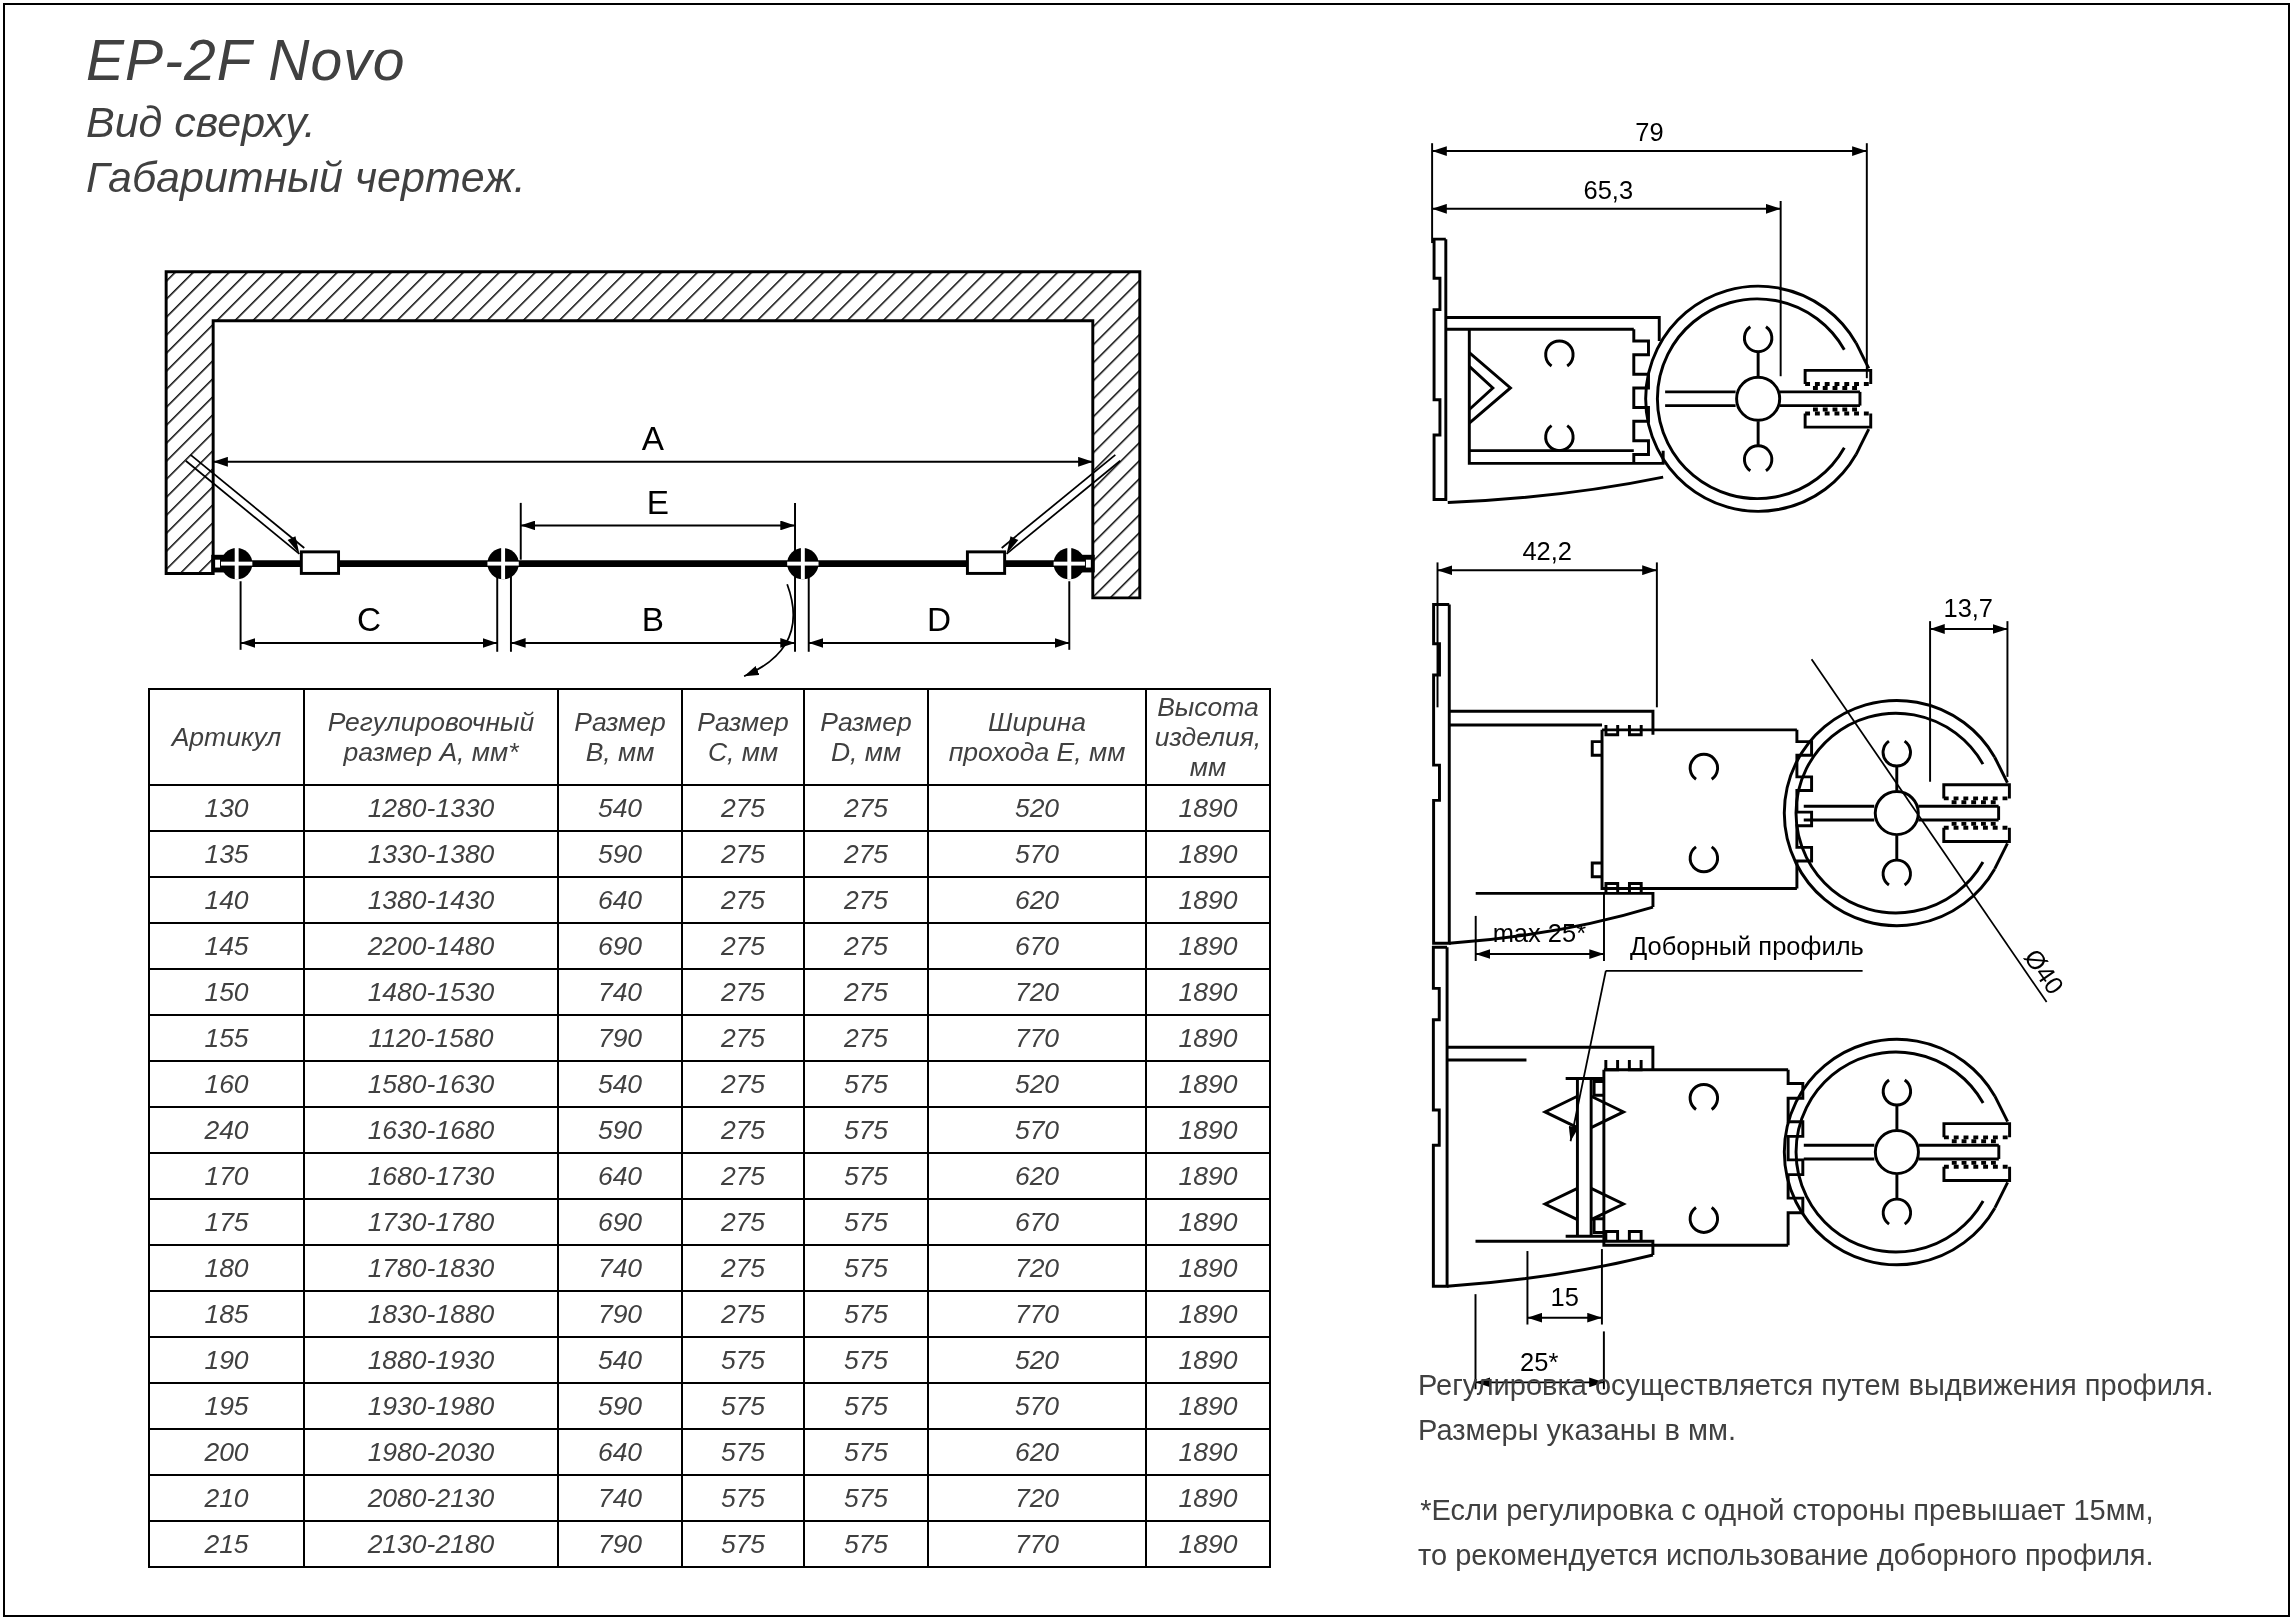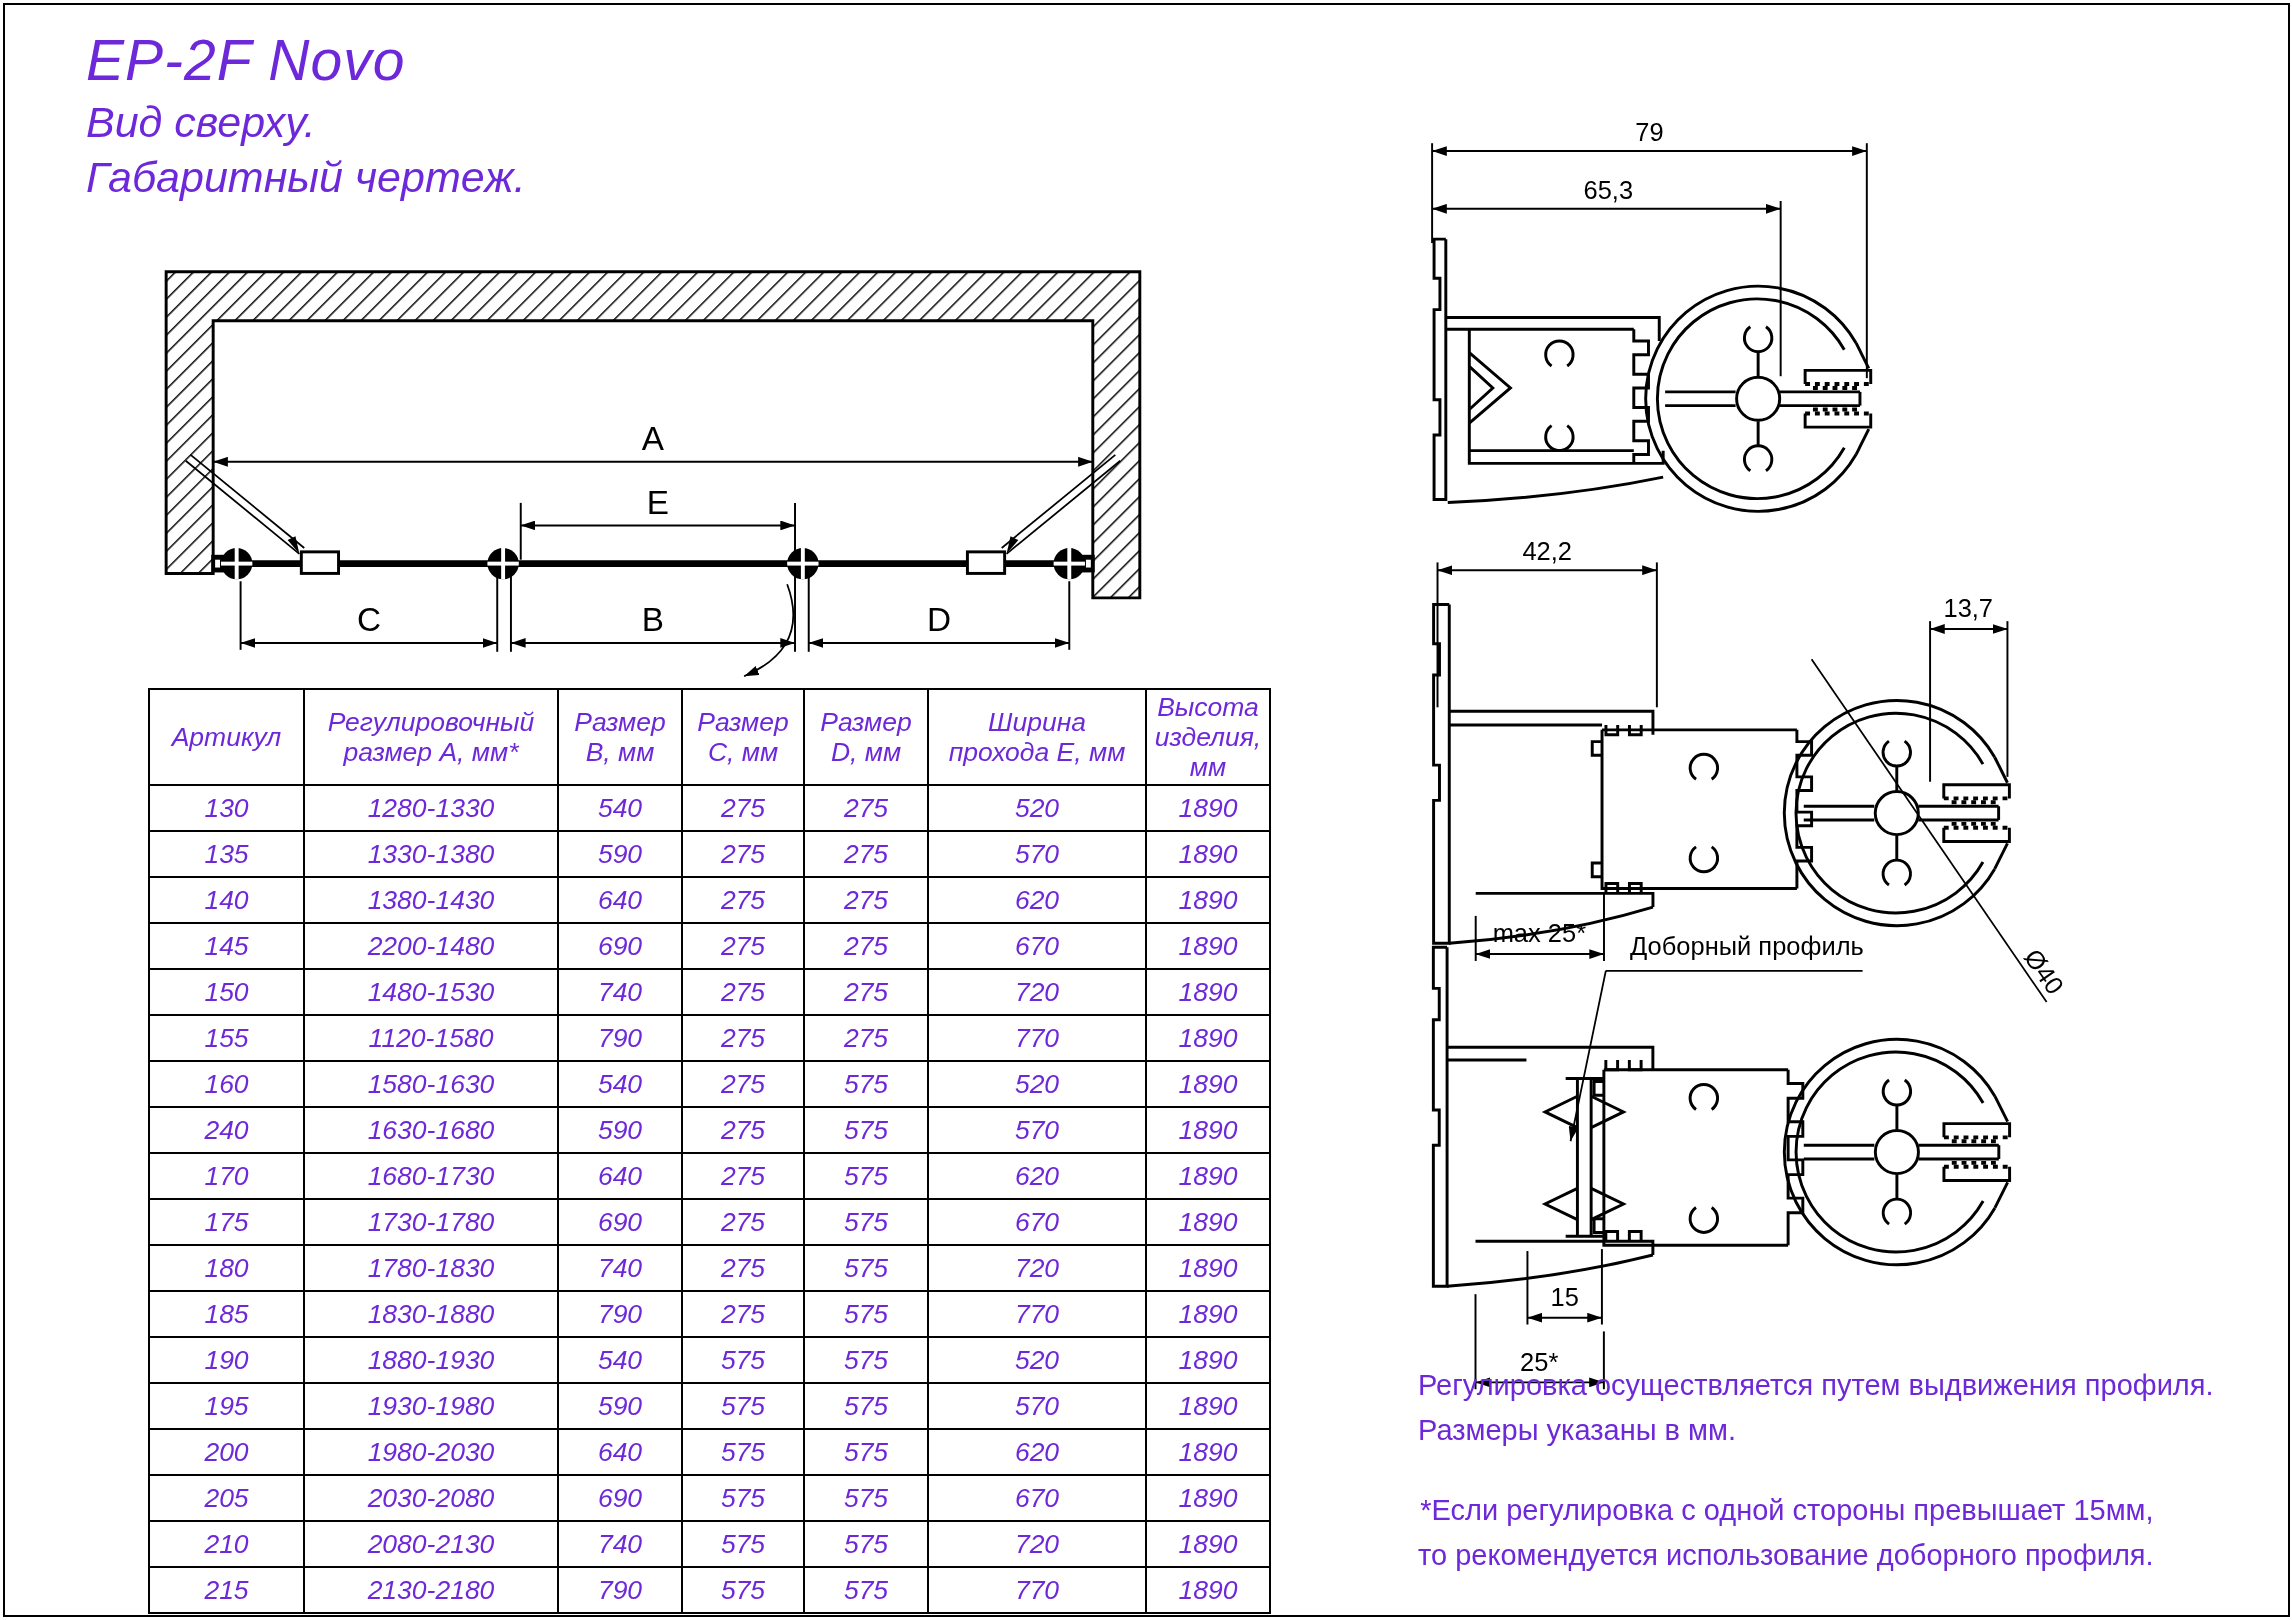--- a/index.html
+++ b/index.html
@@ -1,17 +1,17 @@
 <!DOCTYPE html>
 <html><head>
 <meta charset="utf-8">
 <style>
   html,body{margin:0;padding:0;background:#fff;}
   .page{position:relative;width:2293px;height:1620px;background:#fff;
-        font-family:"Liberation Sans",sans-serif;color:#6d28d9;overflow:hidden;}
+        font-family:"Liberation Sans",sans-serif;color:#404040;overflow:hidden;}
   .frame{position:absolute;inset:2.9px;border:2px solid #000;pointer-events:none;}
 
   .titleblock{position:absolute;left:86px;top:25.5px;font-style:italic;}
   .title{font-size:57px;line-height:69px;letter-spacing:1px;white-space:nowrap;}
   .subtitle{font-size:43px;line-height:55px;white-space:nowrap;}
 
   svg{position:absolute;overflow:visible;}
   #topview{left:152px;top:258px;}
   #p1{left:1416px;top:106px;}
   #p2{left:1402px;top:534px;}
@@ -326,29 +326,20 @@
         <tr>
           <td>200</td>
           <td>1980-2030</td>
           <td>640</td>
           <td>575</td>
           <td>575</td>
           <td>620</td>
           <td>1890</td>
         </tr>
         <tr>
-          <td>205</td>
-          <td>2030-2080</td>
-          <td>690</td>
-          <td>575</td>
-          <td>575</td>
-          <td>670</td>
-          <td>1890</td>
-        </tr>
-        <tr>
           <td>210</td>
           <td>2080-2130</td>
           <td>740</td>
           <td>575</td>
           <td>575</td>
           <td>720</td>
           <td>1890</td>
         </tr>
         <tr>
           <td>215</td>

